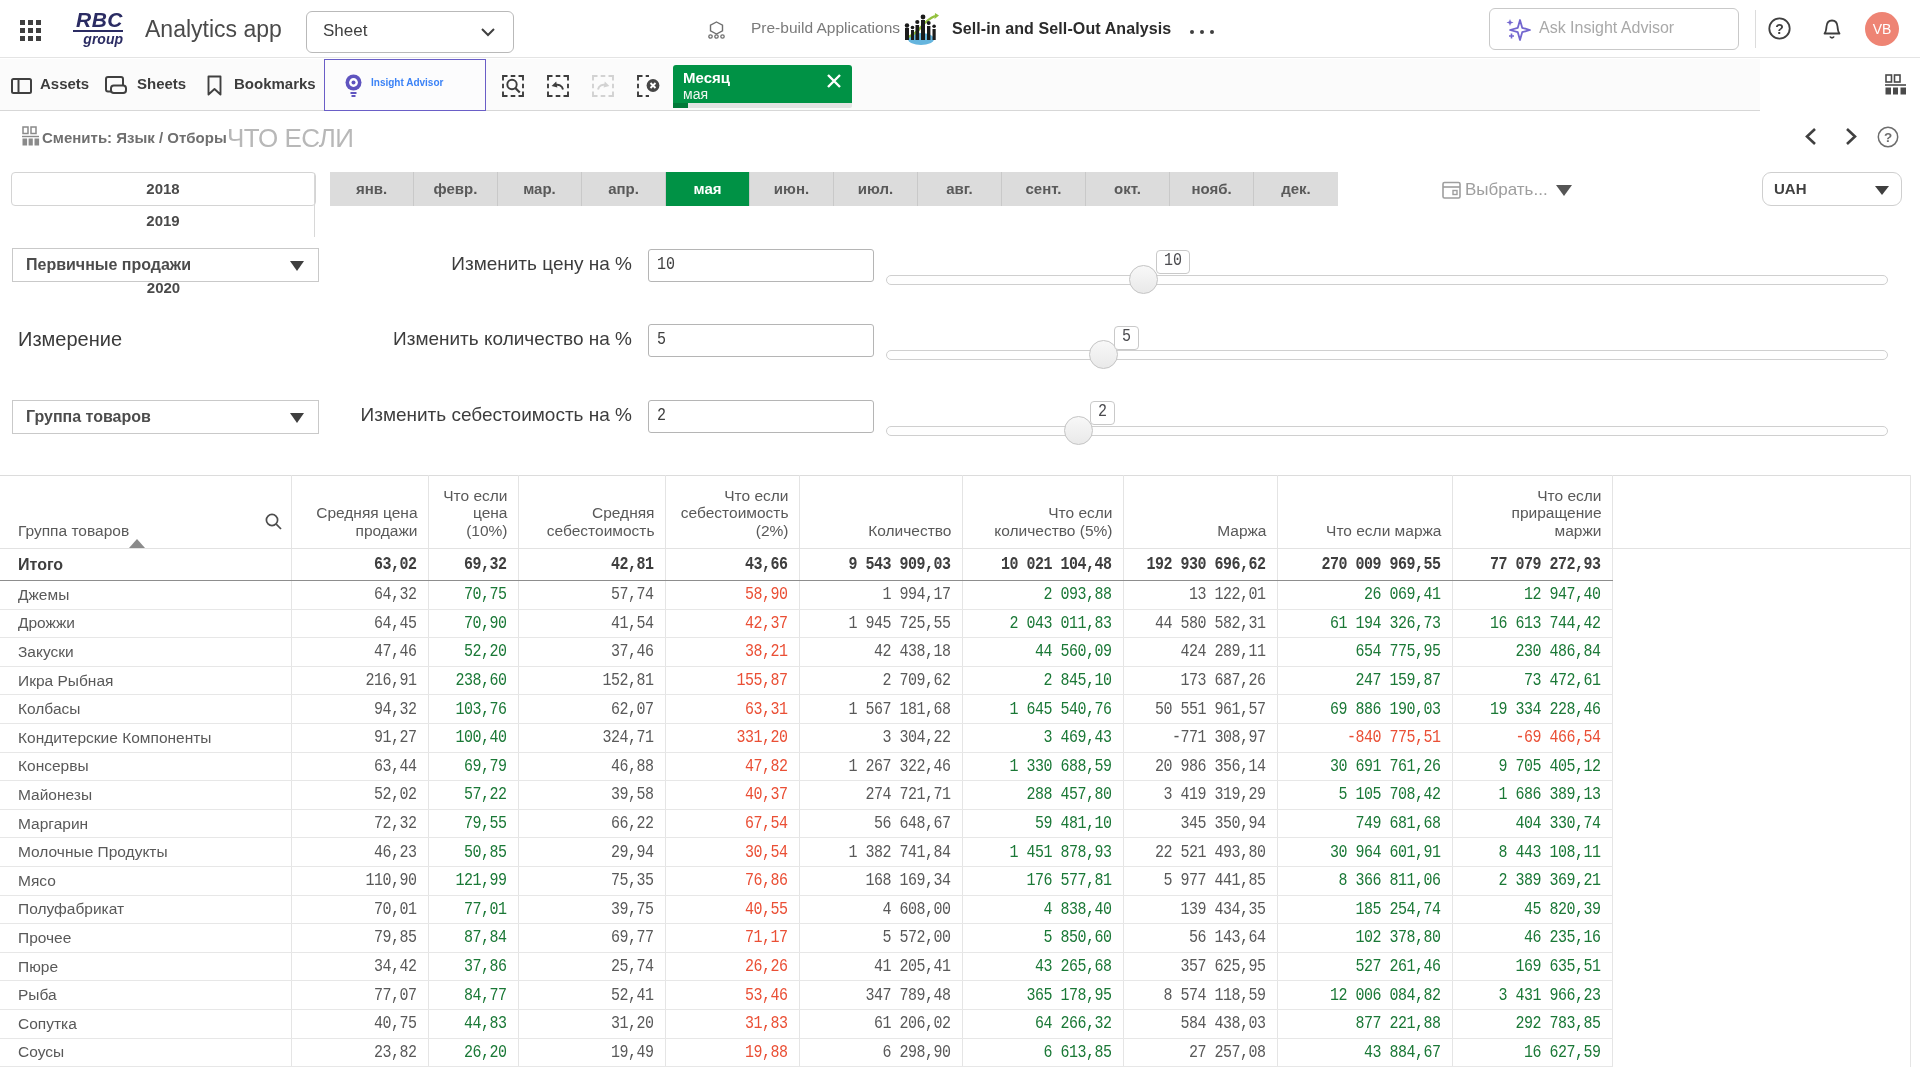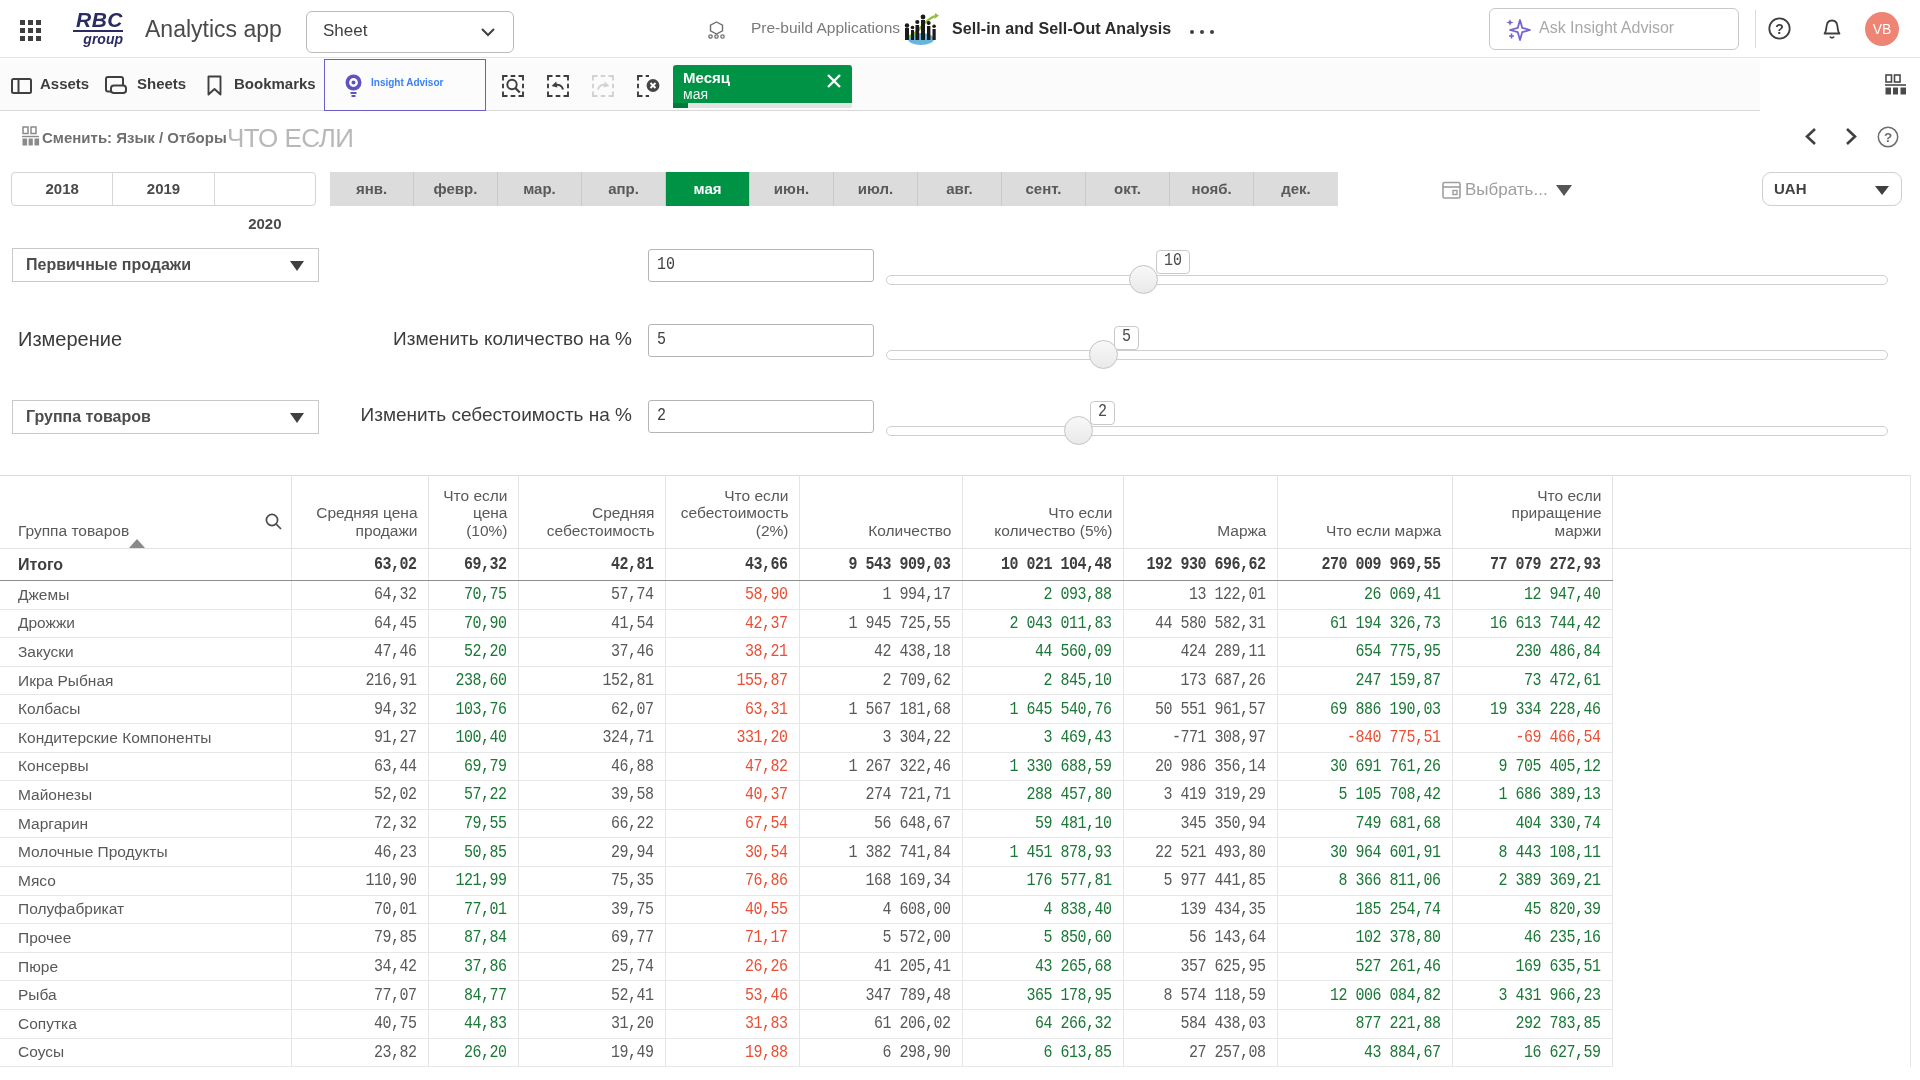--- a/index.html
+++ b/index.html
@@ -40,21 +40,21 @@
 .chip .l1 { position:absolute; left:10px; top:4px; color:#fff; font-weight:bold; font-size:15px; }
 .chip .l2 { position:absolute; left:10px; top:21px; color:#f2f7f2; font-size:14px; }
 .chip .x { position:absolute; right:11px; top:9px; width:14px; height:14px; }
 .chipbar { position:absolute; left:673px; top:44px; width:179px; height:5px; background:#e3e3e3; border-radius:0 0 2px 2px;}
 .chipbar i { position:absolute; left:0; top:0; width:15px; height:5px; background:#007a38; display:block; }
 
 .smenit { position:absolute; left:42px; top:129px; font-size:15px; font-weight:bold; color:#6f6f6f; white-space:nowrap; }
 .bigtitle { position:absolute; left:227px; top:123px; font-size:26px; color:#b8b8b8; letter-spacing:-0.5px; }
 
 .years { position:absolute; left:11px; top:172px; width:305px; height:34px; border:1px solid #d4d4d4;
-  border-radius:4px; background:#fff; display:flex; }
+  border-radius:4px; background:#fff; display:flex;flex-direction:column; }
 .years div { flex:1; border-right:1px solid #d8d8d8; text-align:center; line-height:32px;
   font-size:15px; font-weight:bold; color:#4a4a4a; }
 .years div:last-child { border-right:none;margin-top:35px; }
 .months { position:absolute; left:330px; top:172px; width:1008px; height:34px; display:flex; }
 .months div { width:84px; background:#dcdcdc; border-right:1px solid #c9c9c9; text-align:center;
   line-height:34px; font-size:15px; font-weight:bold; color:#595959; }
 .months div:last-child { border-right:none; }
 .months div.sel { background:#009245; color:#fff; }
 .vybrat { position:absolute; left:1465px; top:180px; font-size:17px; color:#9e9e9e; }
 .uah { position:absolute; left:1762px; top:172px; width:140px; height:34px; border:1px solid #cfcfcf;
@@ -295,20 +295,21 @@
 <div class="abs tri" style="left:1556px;top:185px;border-left-width:8px;border-right-width:8px;border-top-width:11px;border-top-color:#555;"></div>
 <div class="uah">
       <span>UAH</span>
       <div class="tri abs" style="right:12px;top:13px;border-left-width:7px;border-right-width:7px;border-top-width:9px;"></div>
     </div>
 
 <div class="ddown" style="top:248px">
       <span>Первичные продажи</span>
       <div class="tri"></div>
     </div>
+<div class="clabel" style="left:132px;top:253px">Изменить цену на %</div>
 <div class="cinput" style="top:249px">
       <span><i>10</i></span>
     </div>
 <div class="strack" style="top:275px"></div>
 <div class="shandle" style="left:1129px;top:265px"></div>
 <div class="stip" style="left:1156px;top:250px;width:34px"><i>10</i></div>
 
 <div class="izm">Измерение</div>
 <div class="clabel" style="left:132px;top:328px">Изменить количество на %</div>
 <div class="cinput" style="top:324px">

